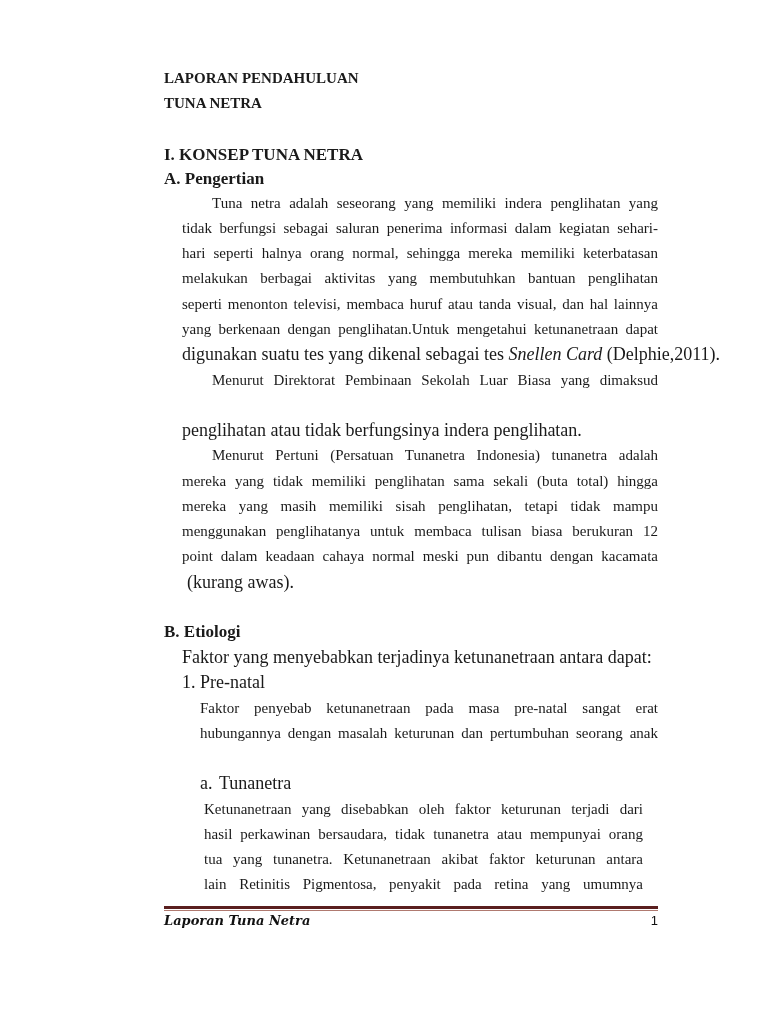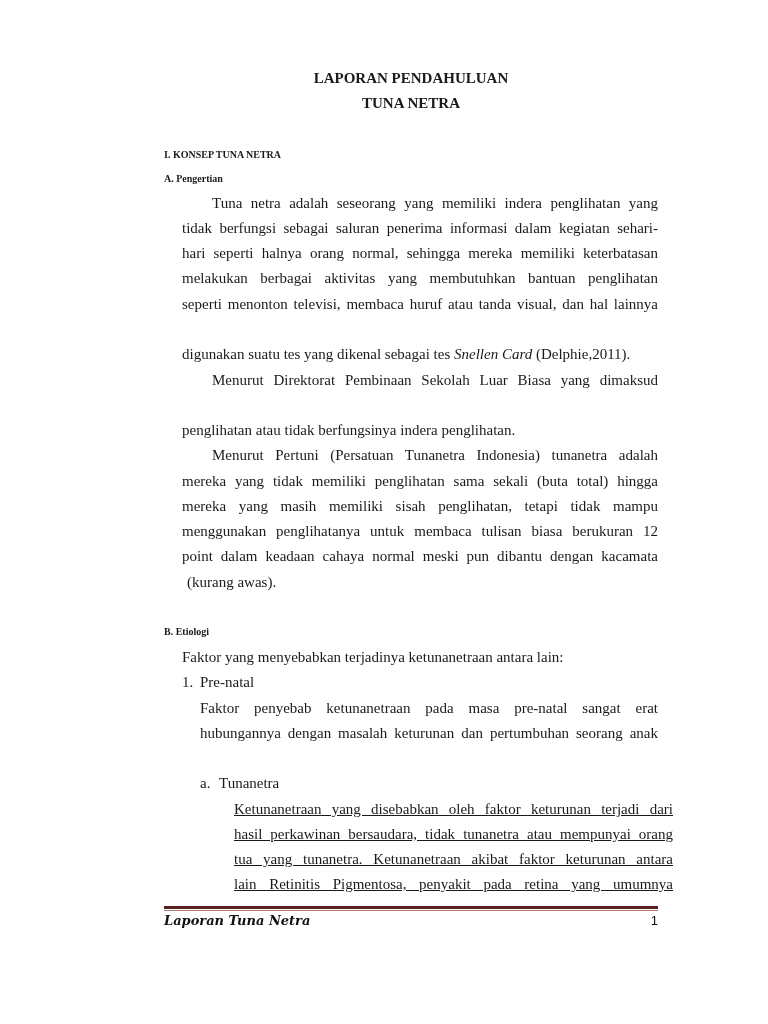--- a/index.html
+++ b/index.html
@@ -19,45 +19,45 @@
     position: absolute;
     left: 164px;
     top: 0;
     width: 494px;
     height: 1024px;
   }
   .title {
     position: absolute;
     left: 0;
     width: 494px;
-    text-align: center;
+    text-align: left;
     font-weight: bold;
     font-size: 15px;
     line-height: 20px;
   }
   .heading {
     position: absolute;
     left: 0;
     font-weight: bold;
-    font-size: 10px;
+    font-size: 17px;
     line-height: 20px;
     white-space: nowrap;
   }
   .line {
     position: absolute;
     font-size: 15px;
     line-height: 20px;
     white-space: nowrap;
     text-align: justify;
     text-align-last: justify;
   }
   .w-body { left: 18px; width: 476px; }
   .w-ind1 { left: 36px; width: 458px; }
-  .w-ind2 { left: 70px; width: 439px; text-decoration: underline; }
-  .plain { position: absolute; font-size: 15px; line-height: 20px; white-space: nowrap; }
+  .w-ind2 { left: 40px; width: 439px; }
+  .plain { position: absolute; font-size: 18px; line-height: 20px; white-space: nowrap; }
   em { font-style: italic; }
 
   .footer-rule {
     position: absolute;
     left: 164px;
     width: 494px;
     top: 906px;
     height: 3px;
     background: #5a1f1f;
   }
@@ -98,34 +98,35 @@
   <div class="title" style="top:93px">TUNA NETRA</div>
 
   <div class="heading" style="top:145px">I. KONSEP  TUNA NETRA</div>
   <div class="heading" style="top:169px">A. Pengertian</div>
 
   <div class="line" style="top:193px; left:48px; width:446px">Tuna netra adalah seseorang yang memiliki indera penglihatan yang</div>
   <div class="line w-body" style="top:218px">tidak berfungsi sebagai saluran penerima informasi dalam kegiatan sehari-</div>
   <div class="line w-body" style="top:243px">hari seperti halnya orang normal, sehingga mereka memiliki keterbatasan</div>
   <div class="line w-body" style="top:268px">melakukan berbagai aktivitas yang membutuhkan bantuan penglihatan</div>
   <div class="line w-body" style="top:294px">seperti menonton televisi, membaca huruf atau tanda visual, dan hal lainnya</div>
+  <div class="line w-body" style="top:319px">yang berkenaan dengan penglihatan.Untuk mengetahui ketunanetraan dapat</div>
   <div class="plain" style="top:344px; left:18px"><span>digunakan suatu tes yang dikenal sebagai tes </span><em>Snellen Card</em><span> (Delphie,2011).</span></div>
 
   <div class="line" style="top:370px; left:48px; width:446px">Menurut Direktorat Pembinaan Sekolah Luar Biasa yang dimaksud</div>
   <div class="plain" style="top:420px; left:18px">penglihatan atau tidak berfungsinya indera penglihatan.</div>
 
   <div class="line" style="top:445px; left:48px; width:446px">Menurut Pertuni (Persatuan Tunanetra Indonesia) tunanetra adalah</div>
   <div class="line w-body" style="top:471px">mereka yang tidak memiliki penglihatan sama sekali (buta total) hingga</div>
   <div class="line w-body" style="top:496px">mereka yang masih memiliki sisah penglihatan, tetapi tidak mampu</div>
   <div class="line w-body" style="top:521px">menggunakan penglihatanya untuk membaca tulisan biasa berukuran 12</div>
   <div class="line w-body" style="top:546px">point dalam keadaan cahaya normal meski pun dibantu dengan kacamata</div>
   <div class="plain" style="top:572px; left:23px">(kurang awas).</div>
 
   <div class="heading" style="top:622px">B. Etiologi</div>
-  <div class="plain" style="top:647px; left:18px">Faktor yang menyebabkan terjadinya ketunanetraan antara lain:</div>
+  <div class="plain" style="top:647px; left:18px">Faktor yang menyebabkan terjadinya ketunanetraan antara dapat:</div>
 
   <div class="plain" style="top:672px; left:18px">1.</div>
   <div class="plain" style="top:672px; left:36px">Pre-natal</div>
 
   <div class="line w-ind1" style="top:698px">Faktor penyebab ketunanetraan pada masa pre-natal sangat erat</div>
   <div class="line w-ind1" style="top:723px">hubungannya dengan masalah keturunan dan pertumbuhan seorang anak</div>
 
   <div class="plain" style="top:773px; left:36px">a.</div>
   <div class="plain" style="top:773px; left:55px">Tunanetra</div>
 

